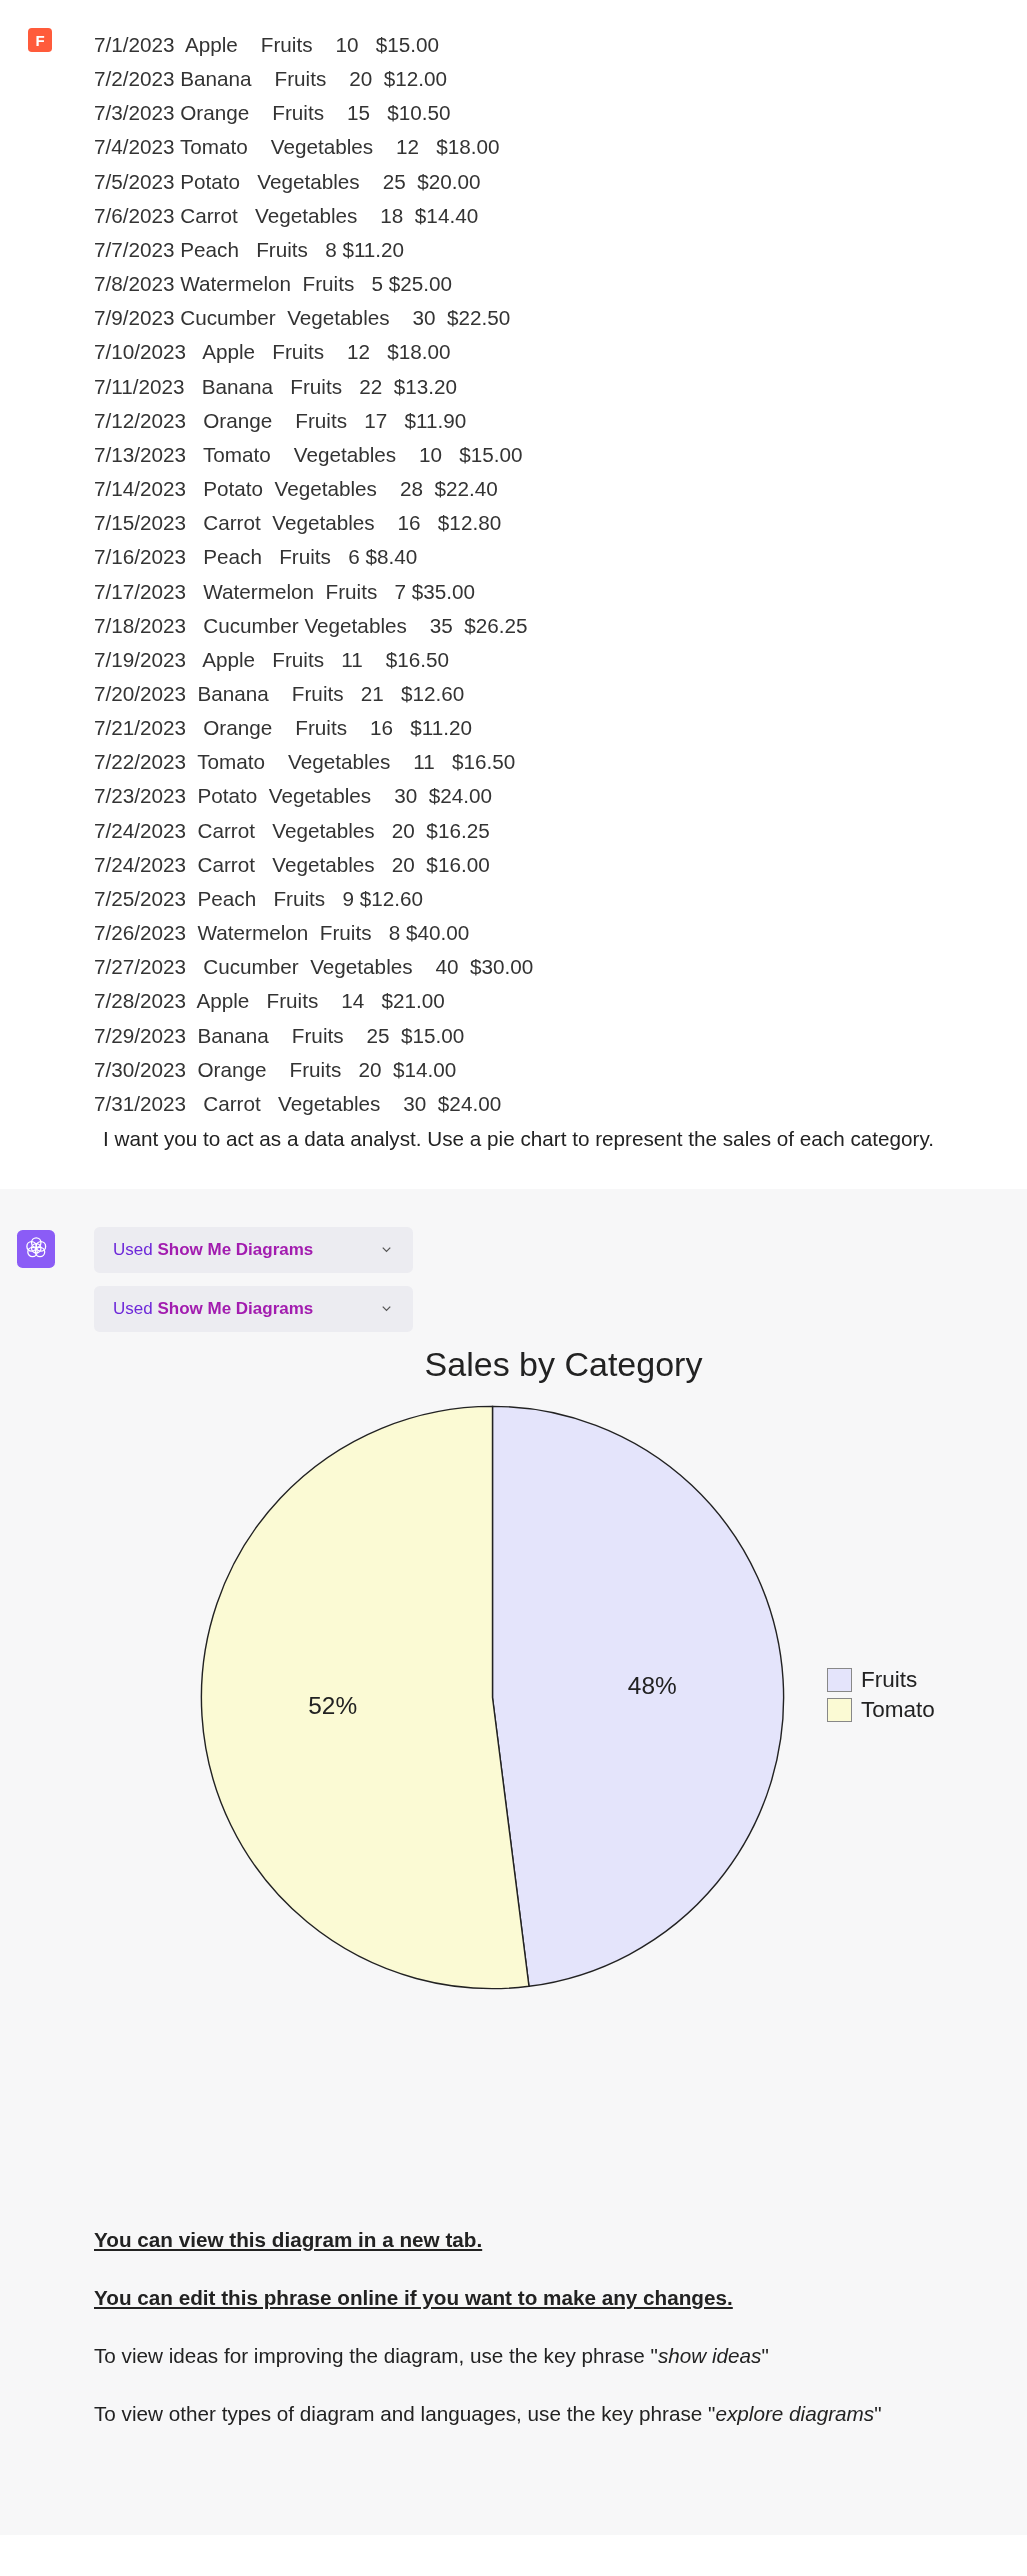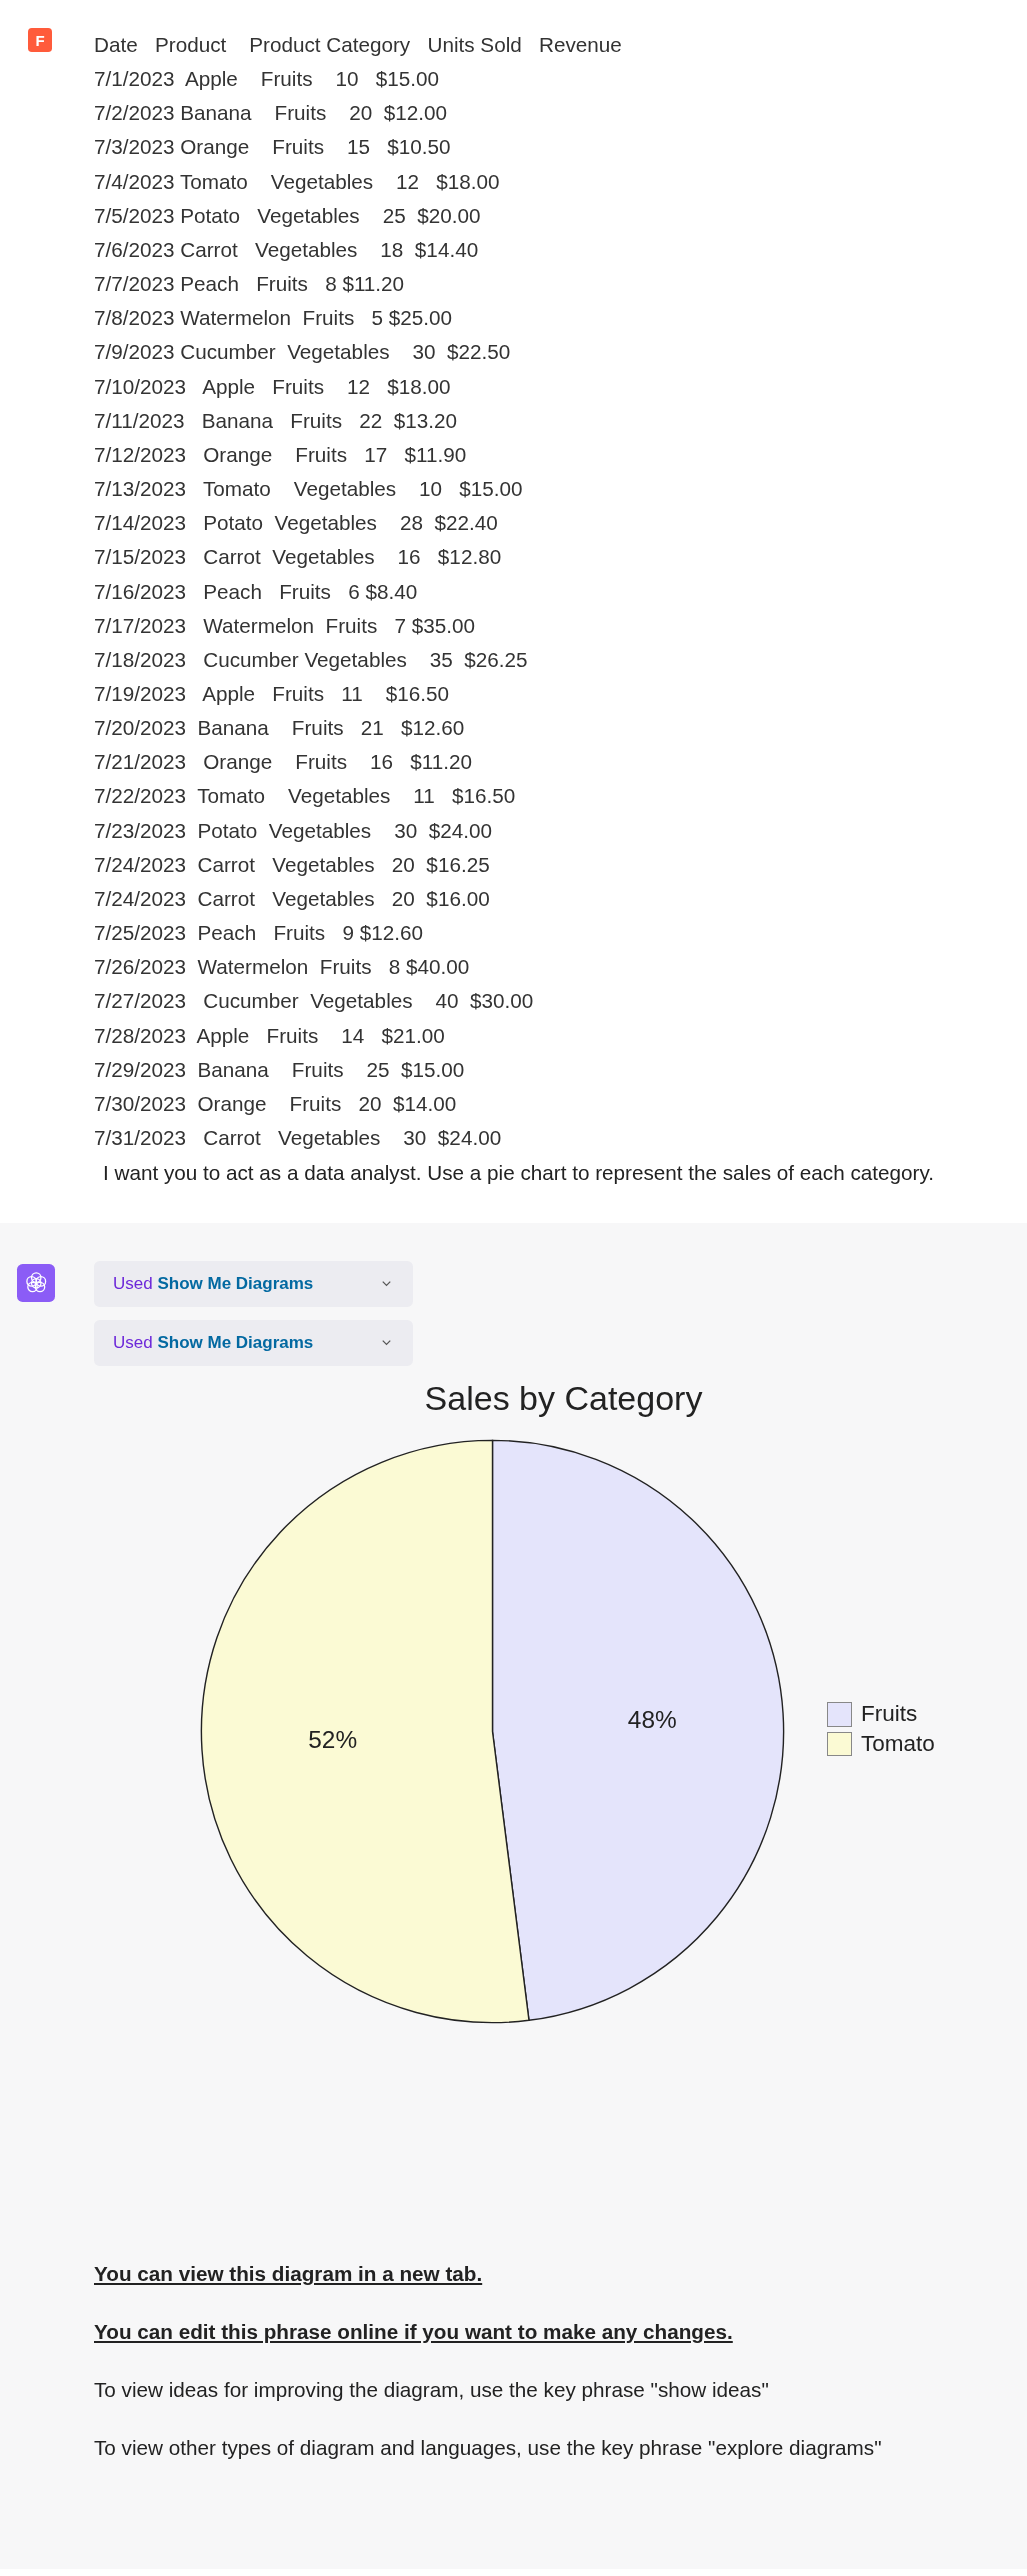--- a/index.html
+++ b/index.html
@@ -7,41 +7,40 @@
   .top-section{background:#ffffff;padding:28px 94px 38px 94px;position:relative;}
   .logo{position:absolute;left:28px;top:28px;width:24.4px;height:24.4px;background:#ff5b3b;border-radius:3.8px;display:flex;align-items:center;justify-content:center;color:#fff;font-weight:700;font-size:15px;}
   .data-lines{font-size:20.7px;line-height:1.65;color:#333;}
   .data-lines div{white-space:pre;}
   .prompt-line{margin-top:5.6px;font-size:20.7px;text-align:right;}
   .bottom-section{background:#f7f7f8;padding:38px 94px 75px 94px;position:relative;}
   .assistant-icon{position:absolute;left:17px;top:41px;width:38px;height:38px;border-radius:5.6px;background:#8b5cf6;display:flex;align-items:center;justify-content:center;}
   .assistant-icon svg{width:22.5px;height:22.5px;}
   .used-box{display:flex;align-items:center;justify-content:space-between;background:#ececf1;border-radius:5.6px;padding:13px 19px;width:319px;margin-bottom:13px;font-size:17px;}
   .used-box .prefix{color:#6d28d9;font-weight:400;}
-  .used-box .name{color:#0369a1;font-weight:600;}
+  .used-box .name{color:#a21caf;font-weight:600;}
   .chev{width:15px;height:15px;}
   .intro{font-size:20.7px;margin:26px 0 28px 0;}
   .chart-wrap{position:relative;width:939px;height:770px;}
   .chart-title{text-align:center;font-size:34px;font-weight:500;margin-bottom:13px;}
   .pie-row{display:flex;align-items:center;justify-content:center;gap:34px;}
   .legend{font-size:22.5px;}
   .legend-row{display:flex;align-items:center;gap:9.4px;margin-bottom:3.8px;}
   .sw{width:24.4px;height:24.4px;border:0.9px solid #888;}
   .links{margin-top:113px;font-size:20.7px;}
   .links p{margin-bottom:34px;}
   .ul{text-decoration:underline;font-weight:600;margin-top:40px;}
-  .it{}
+  .it{font-style:italic;}
 </style>
 </head>
 <body>
 
 <div class="top-section">
   <div class="logo">F</div>
   <div class="data-lines">
-    <div>Date   Product    Product Category   Units Sold   Revenue</div>
     <div id="rows-container"><div>7/1/2023  Apple    Fruits    10   $15.00</div><div>7/2/2023 Banana    Fruits    20  $12.00</div><div>7/3/2023 Orange    Fruits    15   $10.50</div><div>7/4/2023 Tomato    Vegetables    12   $18.00</div><div>7/5/2023 Potato   Vegetables    25  $20.00</div><div>7/6/2023 Carrot   Vegetables    18  $14.40</div><div>7/7/2023 Peach   Fruits   8 $11.20</div><div>7/8/2023 Watermelon  Fruits   5 $25.00</div><div>7/9/2023 Cucumber  Vegetables    30  $22.50</div><div>7/10/2023   Apple   Fruits    12   $18.00</div><div>7/11/2023   Banana   Fruits   22  $13.20</div><div>7/12/2023   Orange    Fruits   17   $11.90</div><div>7/13/2023   Tomato    Vegetables    10   $15.00</div><div>7/14/2023   Potato  Vegetables    28  $22.40</div><div>7/15/2023   Carrot  Vegetables    16   $12.80</div><div>7/16/2023   Peach   Fruits   6 $8.40</div><div>7/17/2023   Watermelon  Fruits   7 $35.00</div><div>7/18/2023   Cucumber Vegetables    35  $26.25</div><div>7/19/2023   Apple   Fruits   11    $16.50</div><div>7/20/2023  Banana    Fruits   21   $12.60</div><div>7/21/2023   Orange    Fruits    16   $11.20</div><div>7/22/2023  Tomato    Vegetables    11   $16.50</div><div>7/23/2023  Potato  Vegetables    30  $24.00</div><div>7/24/2023  Carrot   Vegetables   20  $16.25</div><div>7/24/2023  Carrot   Vegetables   20  $16.00</div><div>7/25/2023  Peach   Fruits   9 $12.60</div><div>7/26/2023  Watermelon  Fruits   8 $40.00</div><div>7/27/2023   Cucumber  Vegetables    40  $30.00</div><div>7/28/2023  Apple   Fruits    14   $21.00</div><div>7/29/2023  Banana    Fruits    25  $15.00</div><div>7/30/2023  Orange    Fruits   20  $14.00</div><div>7/31/2023   Carrot   Vegetables    30  $24.00</div></div>
   </div>
   <div class="prompt-line">I want you to act as a data analyst. Use a pie chart to represent the sales of each category.</div>
 </div>
 
 <div class="bottom-section">
   <div class="assistant-icon">
     <svg viewBox="0 0 24 24" fill="none" stroke="#fff" stroke-width="1.4">
       <circle cx="12" cy="12" r="5"></circle>
         <circle cx="12" cy="6" r="5"></circle>

